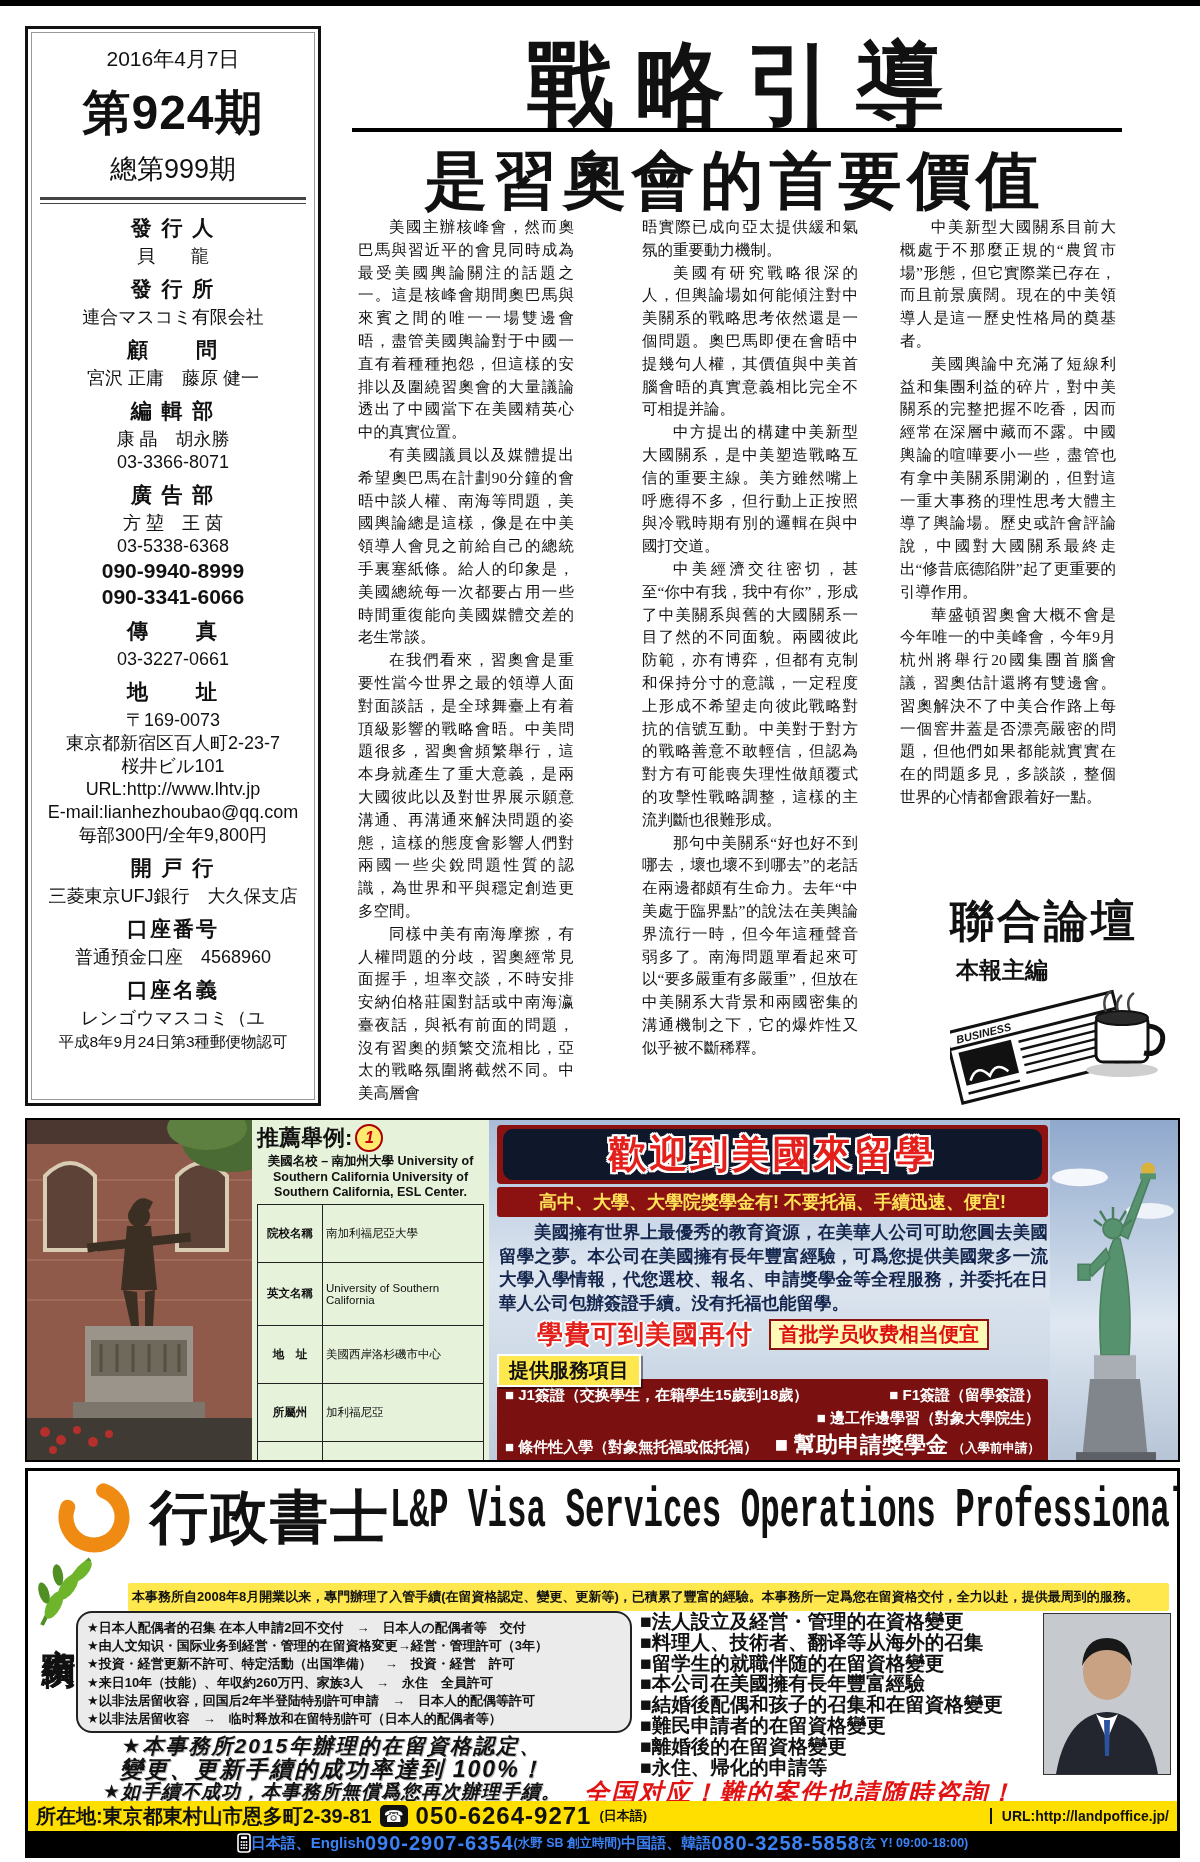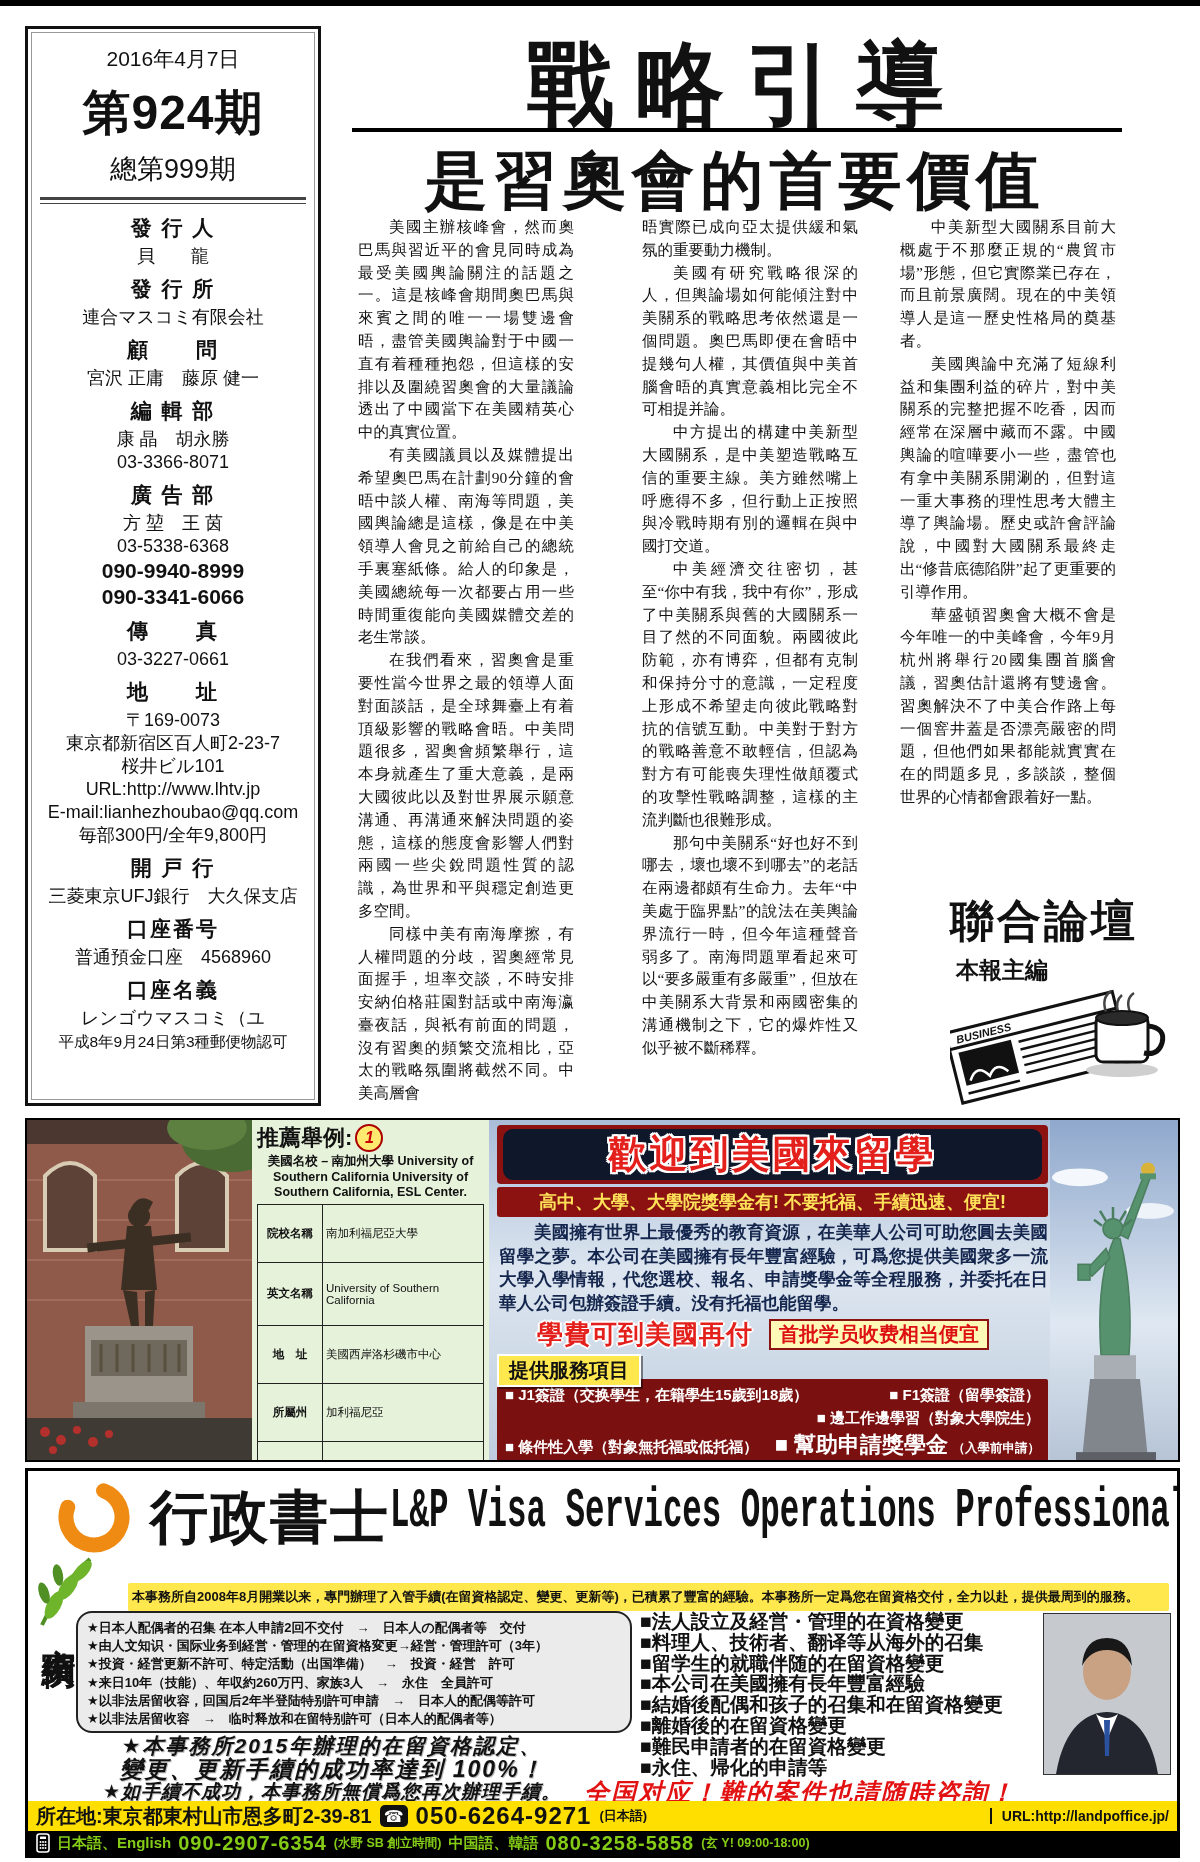--- a/index.html
+++ b/index.html
@@ -111,22 +111,22 @@
                font-family:"Liberation Serif","DejaVu Serif",serif;}
   .addr-bar{position:absolute;left:0;right:0;top:330px;height:30px;background:#ffdf00;display:flex;
             align-items:center;gap:8px;padding:0 8px;box-sizing:border-box;}
   .addr-label{font-size:20px;font-weight:900;white-space:nowrap;}
   .phone-box{display:inline-flex;align-items:center;justify-content:center;width:28px;height:22px;
              background:#111;color:#fff;border-radius:5px;font-size:16px;flex:0 0 auto;}
   .addr-phone{font-size:24px;font-weight:900;letter-spacing:1px;white-space:nowrap;}
   .addr-note{font-size:13px;font-weight:700;white-space:nowrap;}
   .addr-url{margin-left:auto;font-size:14px;font-weight:700;border-left:2px solid #111;
             padding-left:10px;white-space:nowrap;}
-  .phone-bar{position:absolute;left:0;right:0;top:360px;height:24px;background:#000;color:#84cc16;
-             display:flex;align-items:center;gap:7px;padding:0 8px;box-sizing:border-box;}
+  .phone-bar{position:absolute;left:0;right:0;top:360px;height:24px;background:#000;color:#3b82f6;
+             display:flex;align-items:center;padding:0 8px;box-sizing:border-box;justify-content:center;}
   .pb-lang{font-size:15px;font-weight:700;white-space:nowrap;}
   .pb-num{font-size:20px;font-weight:900;letter-spacing:1px;white-space:nowrap;}
   .pb-note{font-size:12.5px;font-weight:700;white-space:nowrap;}
 </style>
 </head>
 <body>
 
 <div class="page">
   <div class="topbar"></div>
 
@@ -419,22 +419,22 @@
       <div class="res-line">★以非法居留收容，回国后2年半登陆特别許可申請　→　日本人的配偶等許可</div>
       <div class="res-line">★以非法居留收容　→　临时释放和在留特别許可（日本人的配偶者等）</div>
     </div>
 
     <div class="services-list">
       <div class="svc-item">■法人設立及経営・管理的在資格變更</div>
       <div class="svc-item">■料理人、技術者、翻译等从海外的召集</div>
       <div class="svc-item">■留学生的就職伴随的在留資格變更</div>
       <div class="svc-item">■本公司在美國擁有長年豐富經驗</div>
       <div class="svc-item">■結婚後配偶和孩子的召集和在留資格變更</div>
+      <div class="svc-item">■難民申請者的在留資格變更</div>
       <div class="svc-item">■離婚後的在留資格變更</div>
-      <div class="svc-item">■難民申請者的在留資格變更</div>
       <div class="svc-item">■永住、帰化的申請等</div>
     </div>
 
     <div class="vman-photo">
       <svg width="126" height="160" viewBox="0 0 126 160" preserveAspectRatio="none">
         <rect width="126" height="160" fill="#c6cacf"></rect>
         <rect width="126" height="160" fill="url(#)"></rect>
         <ellipse cx="63" cy="58" rx="24" ry="28" fill="#c9a183"></ellipse>
         <path d="M38,52 Q40,24 63,24 Q86,24 88,52 Q80,36 63,36 Q46,36 38,52 Z" fill="#181818"></path>
         <path d="M12,160 C20,112 44,98 63,98 C82,98 106,112 114,160 Z" fill="#23262e"></path>

